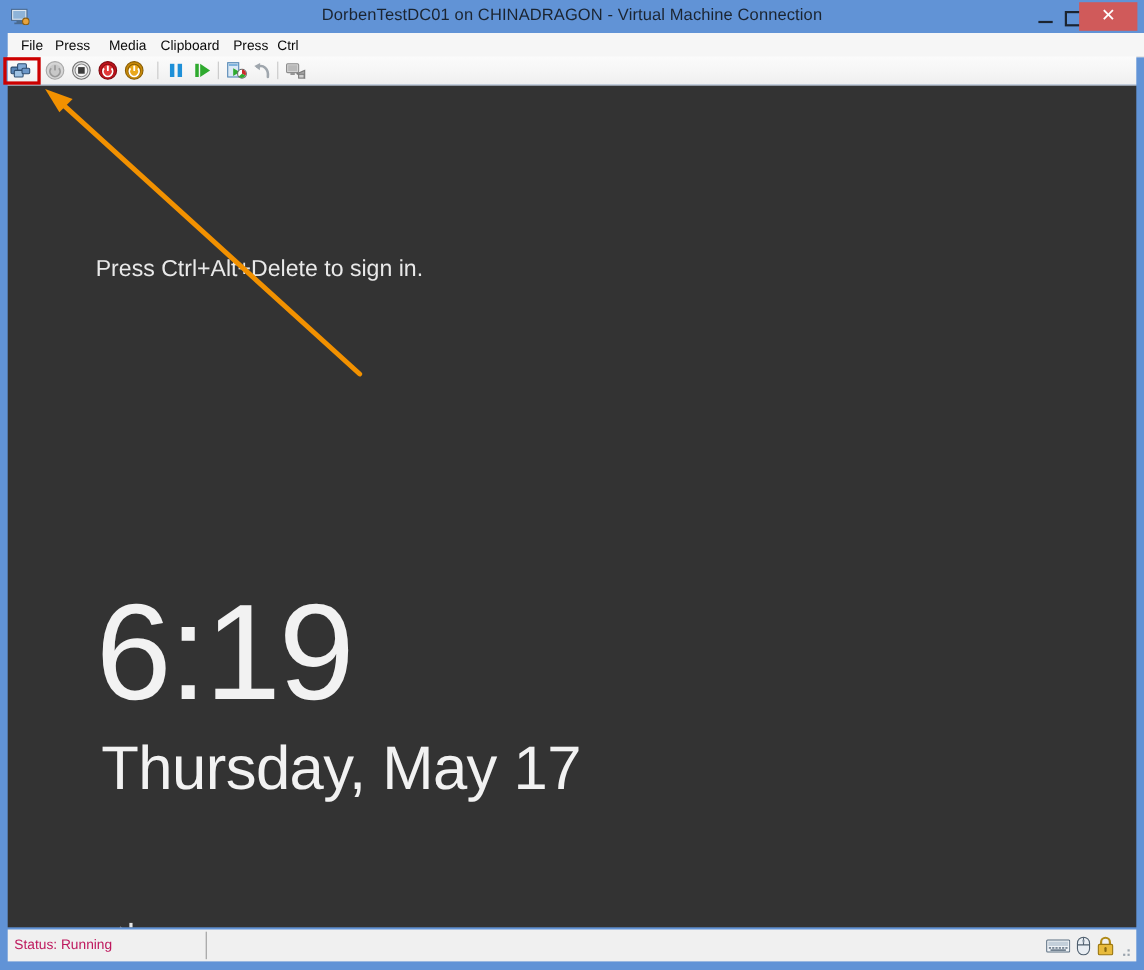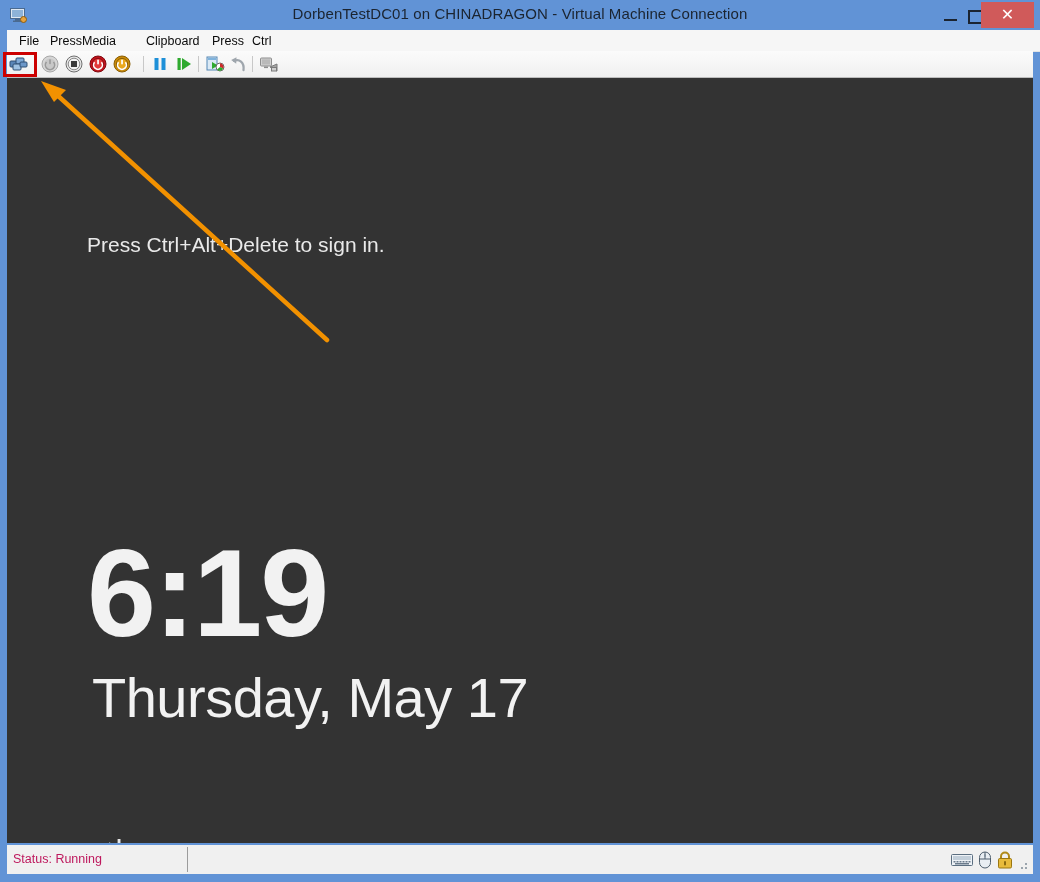--- a/index.html
+++ b/index.html
@@ -151,21 +151,21 @@
     font-size: 21px;
     color: #e9e9e9;
     font-weight: 300;
     white-space: nowrap;
   }
   .lock-clock {
     position: absolute;
     left: 80px; top: 453px;
     font-size: 124px;
     color: #f2f2f2;
-    font-weight: 700;
+    font-weight: 400;
     letter-spacing: -2px;
     line-height: 1;
   }
   .lock-date {
     position: absolute;
     left: 85px; top: 592px;
     font-size: 56px;
     color: #f2f2f2;
     font-weight: 300;
     letter-spacing: -0.5px;
@@ -244,21 +244,21 @@
       <div class="glyph-max"></div>
     </div>
     <div class="winbtn winbtn-close">
       <div class="glyph-close">✕</div>
     </div>
   </div>
 
   <div class="menubar">
     <div class="menu-item" style="left:7px">File</div>
     <div class="menu-item" style="left:38px">Press</div>
-    <div class="menu-item" style="left:70px">Media</div>
+    <div class="menu-item" style="left:87px">Media</div>
     <div class="menu-item" style="left:134px">Clipboard</div>
     <div class="menu-item" style="left:200px">Press</div>
     <div class="menu-item" style="left:240px">Ctrl</div>
   </div>
 
   <div class="toolbar">
 
     <div class="tb-btn" style="left:2px">
       <svg viewBox="0 0 20 20">
         <rect x="1" y="7" width="8" height="6" rx="1" fill="#5a86b8" stroke="#2f4f73"></rect>

